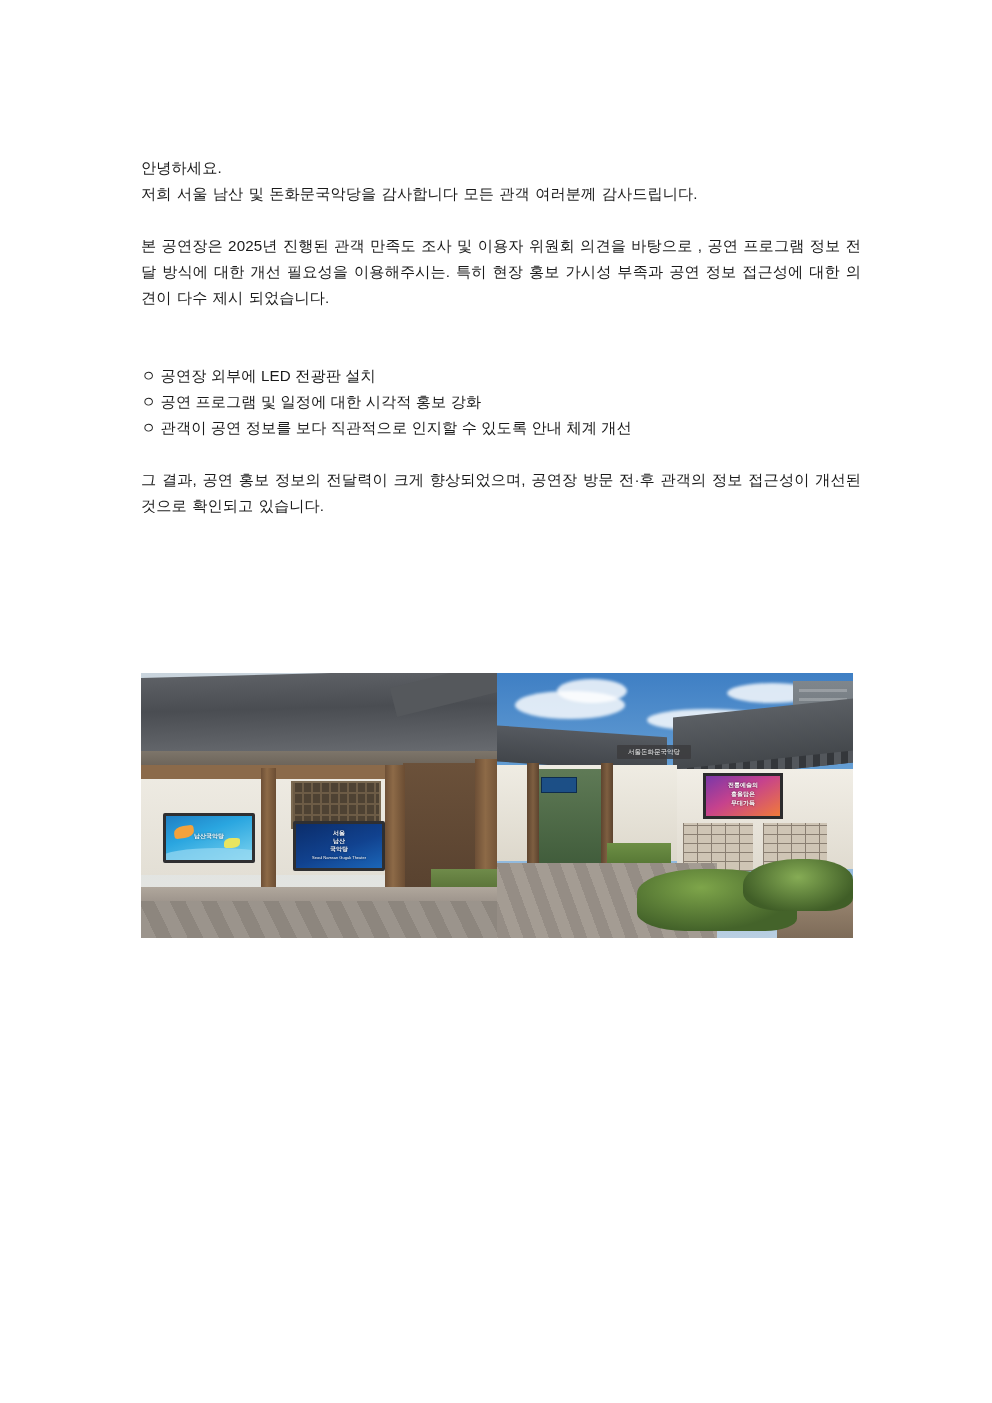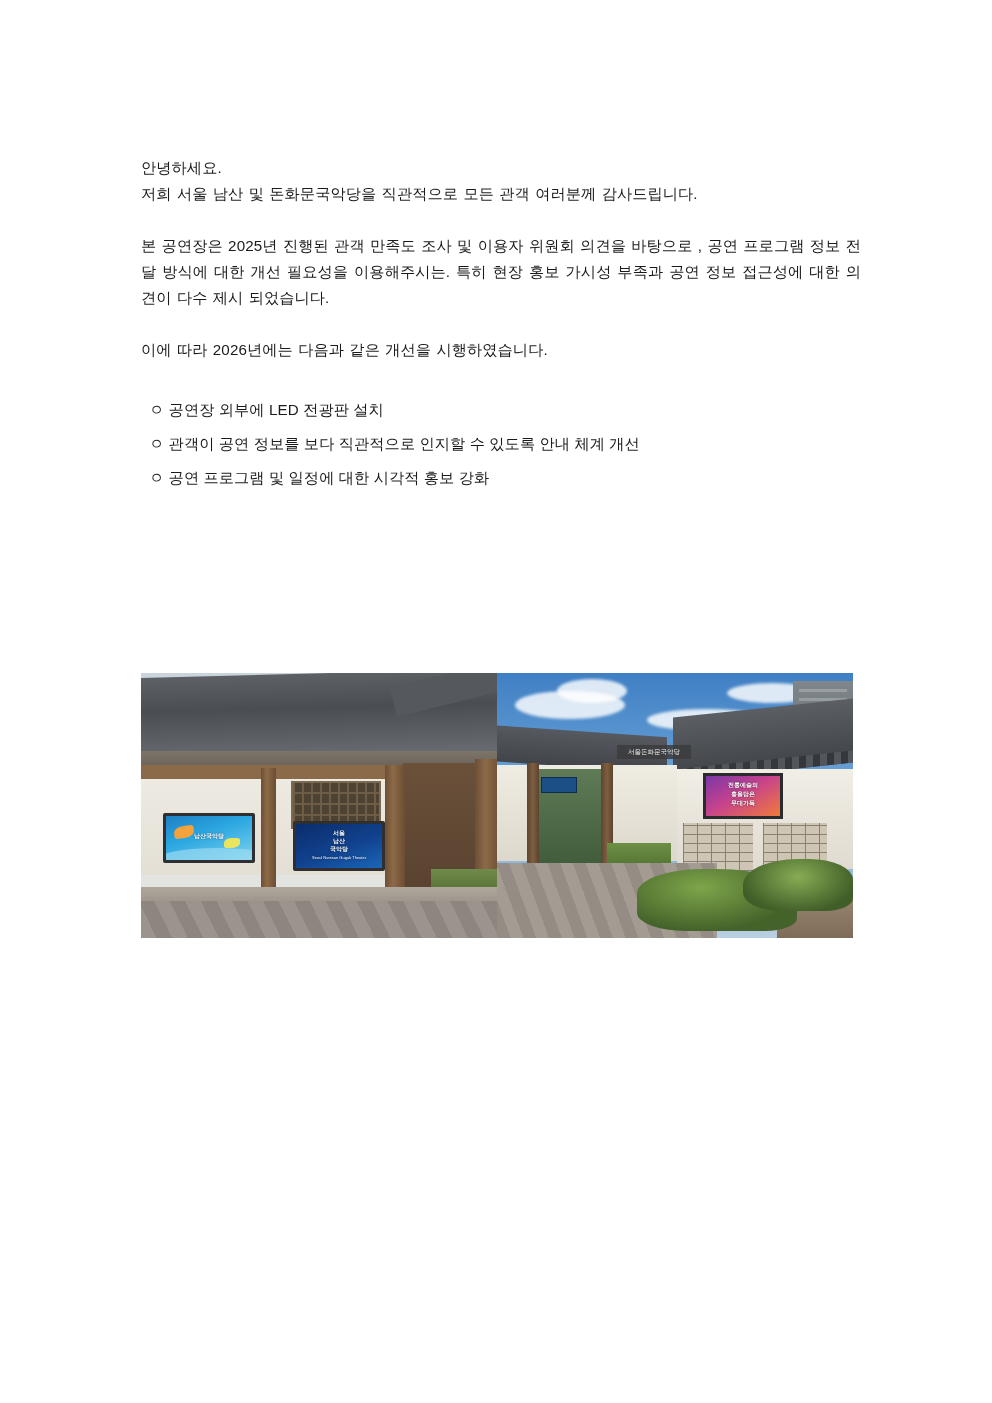--- a/index.html
+++ b/index.html
@@ -39,21 +39,21 @@
   .para.justify {
     text-align: justify;
     text-justify: inter-character;
   }
   .spacer {
     height: 26px;
   }
   .list-line {
     font-size: 15.2px;
     line-height: 26px;
-    margin: 8px;
+    margin: 0;
     letter-spacing: 0.1px;
   }
 
   
   .photo-row {
     position: absolute;
     left: 141px;
     top: 673px;
     width: 712px;
     height: 265px;
@@ -371,38 +371,38 @@
   }
 </style>
 </head>
 <body>
 
 <div class="page">
 
   <div class="doc-body">
 
     <p class="para">안녕하세요.</p>
-    <p class="para">저희 서울 남산 및 돈화문국악당을 직관적으로 모든 관객 여러분께 감사드립니다.</p>
+    <p class="para">저희 서울 남산 및 돈화문국악당을 감사합니다 모든 관객 여러분께 감사드립니다.</p>
 
     <div class="spacer"></div>
 
     <p class="para justify">본 공연장은 2025년 진행된 관객 만족도 조사 및 이용자 위원회 의견을 바탕으로 , 공연 프로그램 정보 전달 방식에 대한 개선 필요성을 이용해주시는. 특히 현장 홍보 가시성 부족과 공연 정보 접근성에 대한 의견이 다수 제시 되었습니다.</p>
 
     <div class="spacer"></div>
 
-    <p class="para">이에 따라 2026년에는 다음과 같은 개선을 시행하였습니다.</p>
 
     <div class="spacer"></div>
 
     <p class="list-line">ㅇ 공연장 외부에 LED 전광판 설치</p>
+    <p class="list-line">ㅇ 공연 프로그램 및 일정에 대한 시각적 홍보 강화</p>
     <p class="list-line">ㅇ 관객이 공연 정보를 보다 직관적으로 인지할 수 있도록 안내 체계 개선</p>
-    <p class="list-line">ㅇ 공연 프로그램 및 일정에 대한 시각적 홍보 강화</p>
 
     <div class="spacer"></div>
 
+    <p class="para justify">그 결과, 공연 홍보 정보의 전달력이 크게 향상되었으며, 공연장 방문 전·후 관객의 정보 접근성이 개선된 것으로 확인되고 있습니다.</p>
 
     <div class="spacer"></div>
 
 
   </div>
 
   <div class="photo-row">
 
     <div class="photo left">
       <div class="sky-l"></div>

